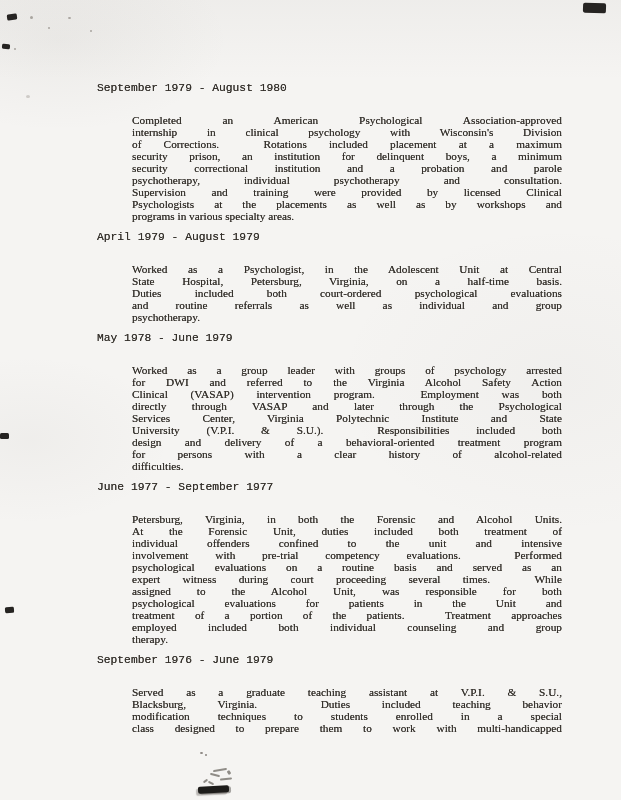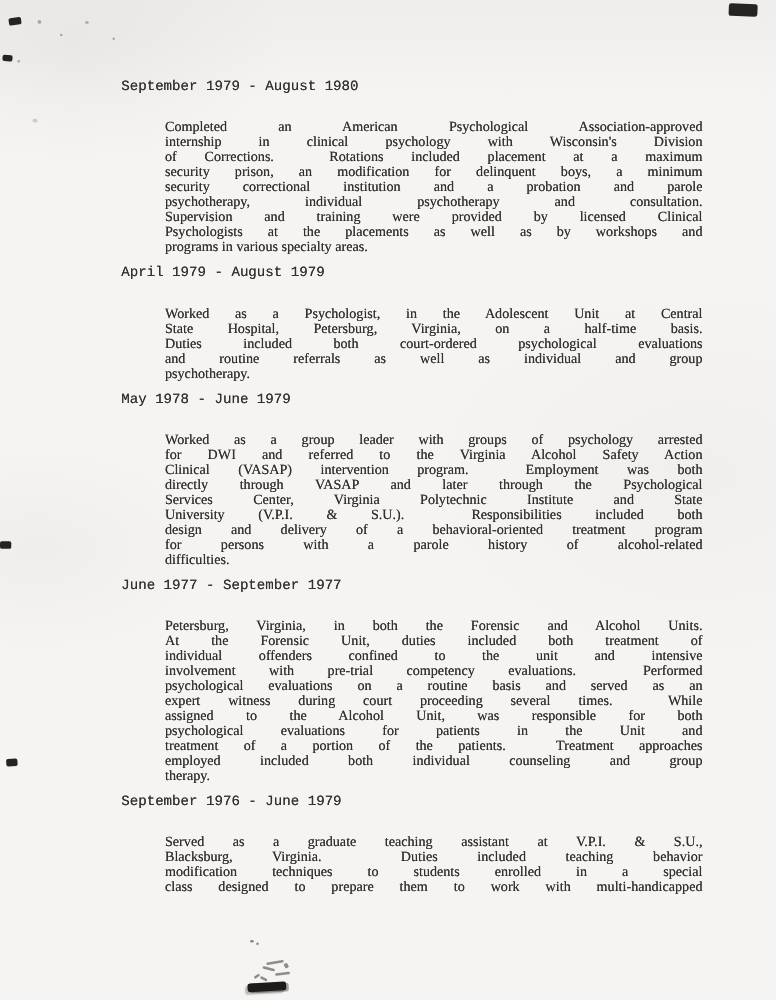--- a/index.html
+++ b/index.html
@@ -14,21 +14,21 @@
   
   .page::before{
     content:"";position:absolute;inset:0;pointer-events:none;
     background:
       radial-gradient(240px 130px at 60px 40px, rgba(125,120,112,.07), transparent 70%),
       radial-gradient(200px 120px at 30px 440px, rgba(125,120,112,.05), transparent 70%),
       radial-gradient(320px 220px at 560px 380px, rgba(125,120,112,.04), transparent 70%),
       linear-gradient(180deg, rgba(150,146,140,.07), rgba(150,146,140,0) 10%);
   }
   .content{
-    position:absolute;left:132px;top:64px;width:430px;
+    position:absolute;left:132px;top:82px;width:430px;
     font-size:11.3px;line-height:12px;
     text-shadow:0 0 .5px rgba(52,48,43,.85);
   }
   .sec{margin:0 0 9px 0;}
   .heading{margin:0 0 20px -35px;white-space:pre;}
   .tline{white-space:pre-wrap;text-align:justify;text-align-last:justify;font-family:Liberation Serif, serif;}
   .tline.last{text-align:right;text-align-last:left;}
   
   .mark{position:absolute;background:#262422;border-radius:1.5px;}
   .speck{position:absolute;background:#a9a59f;border-radius:50%;}
@@ -38,21 +38,21 @@
 <body>
 
 <div class="page">
 
   <div class="content">
       <section class="sec">
         <div class="heading">September 1979 - August 1980</div>
         <div class="tline">Completed an American Psychological Association-approved</div>
         <div class="tline">internship in clinical psychology with Wisconsin's Division</div>
         <div class="tline">of Corrections.  Rotations included placement at a maximum</div>
-        <div class="tline">security prison, an modification for delinquent boys, a minimum</div>
+        <div class="tline">security prison, an institution for delinquent boys, a minimum</div>
         <div class="tline">security correctional institution and a probation and parole</div>
         <div class="tline">psychotherapy, individual psychotherapy and consultation.</div>
         <div class="tline">Supervision and training were provided by licensed Clinical</div>
         <div class="tline">Psychologists at the placements as well as by workshops and</div>
         <div class="tline last">programs in various specialty areas.</div>
       </section>
       <section class="sec">
         <div class="heading">April 1979 - August 1979</div>
         <div class="tline">Worked as a Psychologist, in the Adolescent Unit at Central</div>
         <div class="tline">State Hospital, Petersburg, Virginia, on a half-time basis.</div>
@@ -62,21 +62,21 @@
       </section>
       <section class="sec">
         <div class="heading">May 1978 - June 1979</div>
         <div class="tline">Worked as a group leader with groups of psychology arrested</div>
         <div class="tline">for DWI and referred to the Virginia Alcohol Safety Action</div>
         <div class="tline">Clinical (VASAP) intervention program.  Employment was both</div>
         <div class="tline">directly through VASAP and later through the Psychological</div>
         <div class="tline">Services Center, Virginia Polytechnic Institute and State</div>
         <div class="tline">University (V.P.I. &amp; S.U.).  Responsibilities included both</div>
         <div class="tline">design and delivery of a behavioral-oriented treatment program</div>
-        <div class="tline">for persons with a parole history of alcohol-related</div>
+        <div class="tline">for persons with a clear history of alcohol-related</div>
         <div class="tline last">difficulties.</div>
       </section>
       <section class="sec">
         <div class="heading">June 1977 - September 1977</div>
         <div class="tline">Petersburg, Virginia, in both the Forensic and Alcohol Units.</div>
         <div class="tline">At the Forensic Unit, duties included both treatment of</div>
         <div class="tline">individual offenders confined to the unit and intensive</div>
         <div class="tline">involvement with pre-trial competency evaluations.  Performed</div>
         <div class="tline">psychological evaluations on a routine basis and served as an</div>
         <div class="tline">expert witness during court proceeding several times.  While</div>

